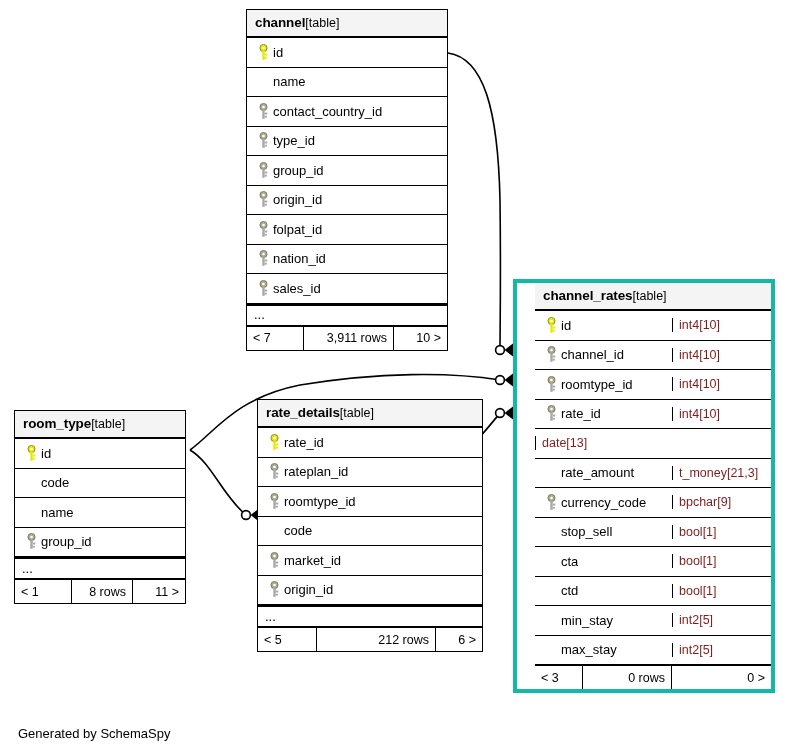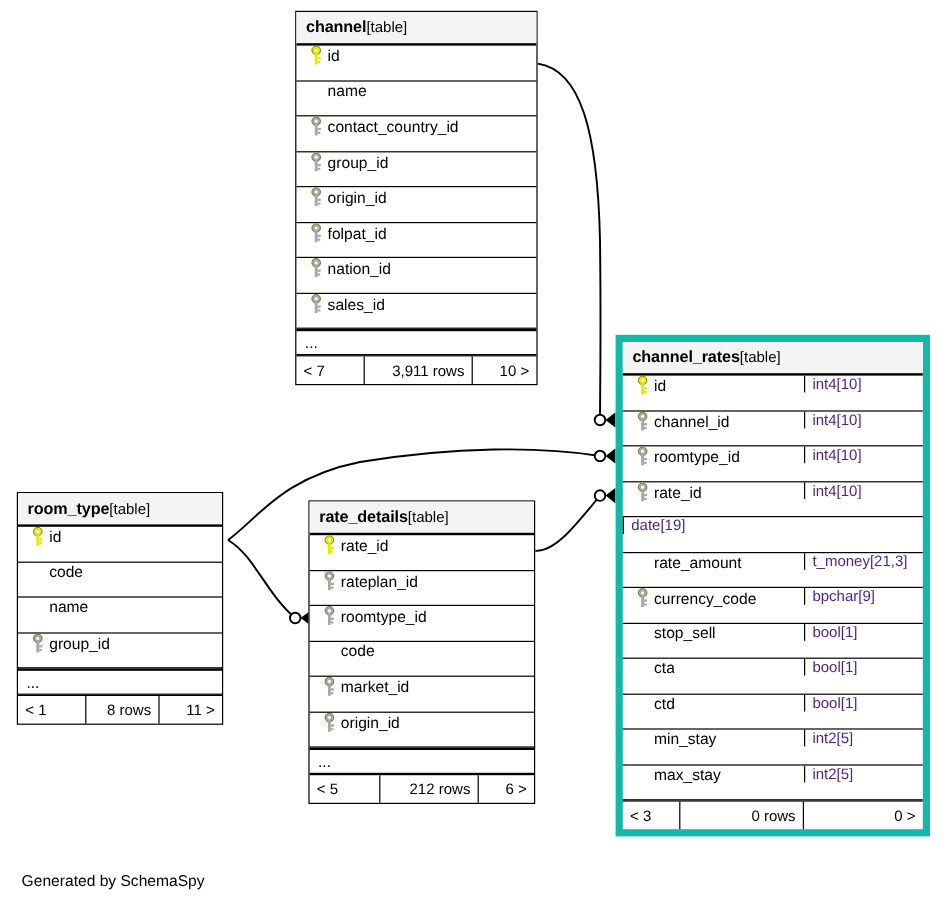--- a/index.html
+++ b/index.html
@@ -25,21 +25,21 @@
     z-index: 1;
   }
 
   
   .table-node {
     position: absolute;
     background: #ffffff;
     border: 1px solid #000000;
     z-index: 3;
   }
-  .table-node.focus { border: 6px solid #14b8a6; }
+  .table-node.focus { border: 4px solid #14b8a6; padding-left: 18px; }
 
   .tbl-header {
     display: flex;
     align-items: center;
     justify-content: flex-start;
     background: #f4f4f4;
     border-bottom: 2px solid #000000;
     padding: 4px 8px 5px 8px;
     height: 28px;
   }
@@ -50,42 +50,42 @@
     letter-spacing: -0.1px;
   }
   .tbl-kind {
     font-size: 12.5px;
     color: #000000;
     font-weight: normal;
   }
 
   .tbl-row {
     display: flex;
-    align-items: flex-start;
+    align-items: center;
     border-bottom: 1px solid #000000;
     height: 29.5px;
   }
   .tbl-row:last-child { border-bottom: none; }
 
   .cell-name {
     display: flex;
     align-items: center;
     flex: 1 1 auto;
     padding-left: 7px;
     min-width: 0;
     overflow: hidden;
   }
   .cell-type {
     display: flex;
     align-items: center;
     padding-left: 6px;
     padding-right: 4px;
     border-left: 1px solid #000000;
     font-size: 12.5px;
-    color: #4c1d95;
+    color: #7f1d1d;
     white-space: nowrap;
   }
   .col-label {
     font-size: 13px;
     color: #000000;
     white-space: nowrap;
     overflow: hidden;
     text-overflow: ellipsis;
   }
 
@@ -215,20 +215,34 @@
           <div class="cell-name">
             <span class="keyslot">
               <svg width="11" height="17" viewBox="0 0 11 17">
                 <circle cx="5.5" cy="4" r="3.6" fill="#a8a8a8" stroke="#6b6b00" stroke-width="0.7"></circle>
                 <rect x="4.3" y="6.4" width="2.4" height="9.4" fill="#a8a8a8"></rect>
                 <rect x="6.7" y="9.6" width="2.6" height="1.9" fill="#a8a8a8"></rect>
                 <rect x="6.7" y="12.8" width="2.2" height="1.8" fill="#a8a8a8"></rect>
                 <circle cx="5.5" cy="4" r="1.35" fill="#ffffff"></circle>
               </svg>
             </span>
+            <span class="col-label">type_id</span>
+          </div>
+        </div>
+        <div class="tbl-row">
+          <div class="cell-name">
+            <span class="keyslot">
+              <svg width="11" height="17" viewBox="0 0 11 17">
+                <circle cx="5.5" cy="4" r="3.6" fill="#a8a8a8" stroke="#6b6b00" stroke-width="0.7"></circle>
+                <rect x="4.3" y="6.4" width="2.4" height="9.4" fill="#a8a8a8"></rect>
+                <rect x="6.7" y="9.6" width="2.6" height="1.9" fill="#a8a8a8"></rect>
+                <rect x="6.7" y="12.8" width="2.2" height="1.8" fill="#a8a8a8"></rect>
+                <circle cx="5.5" cy="4" r="1.35" fill="#ffffff"></circle>
+              </svg>
+            </span>
             <span class="col-label">group_id</span>
           </div>
         </div>
         <div class="tbl-row">
           <div class="cell-name">
             <span class="keyslot">
               <svg width="11" height="17" viewBox="0 0 11 17">
                 <circle cx="5.5" cy="4" r="3.6" fill="#a8a8a8" stroke="#6b6b00" stroke-width="0.7"></circle>
                 <rect x="4.3" y="6.4" width="2.4" height="9.4" fill="#a8a8a8"></rect>
                 <rect x="6.7" y="9.6" width="2.6" height="1.9" fill="#a8a8a8"></rect>
@@ -349,21 +363,21 @@
                 <rect x="6.7" y="9.6" width="2.6" height="1.9" fill="#a8a8a8"></rect>
                 <rect x="6.7" y="12.8" width="2.2" height="1.8" fill="#a8a8a8"></rect>
                 <circle cx="5.5" cy="4" r="1.35" fill="#ffffff"></circle>
               </svg>
             </span>
             <span class="col-label">rate_id</span>
           </div>
           <div class="cell-type" style="width:99px;flex:0 0 99px">int4[10]</div>
         </div>
         <div class="tbl-row">
-          <div class="cell-type" style="width:99px;flex:0 0 99px">date[19]</div>
+          <div class="cell-type" style="width:99px;flex:0 0 99px">date[13]</div>
         </div>
         <div class="tbl-row">
           <div class="cell-name">
             <span class="keyslot"></span>
             <span class="col-label">rate_amount</span>
           </div>
           <div class="cell-type" style="width:99px;flex:0 0 99px">t_money[21,3]</div>
         </div>
         <div class="tbl-row">
           <div class="cell-name">
@@ -468,21 +482,21 @@
         </div>
         <div class="row-ellipsis">
           <span>...</span>
         </div>
         <div class="tbl-footer">
           <div class="foot-cell foot-prev" style="width:56px;flex:0 0 56px">&lt; 1</div>
           <div class="foot-cell foot-rows" style="flex:1 1 auto">8 rows</div>
           <div class="foot-cell foot-next" style="width:52px;flex:0 0 52px">11 &gt;</div>
         </div>
       </div>
-      <div class="table-node" style="left: 257px; top: 417px; width: 189px;">
+      <div class="table-node" style="left: 257px; top: 399px; width: 226px;">
         <div class="tbl-header">
           <span class="tbl-title">rate_details</span>
           <span class="tbl-kind">[table]</span>
         </div>
         <div class="tbl-row">
           <div class="cell-name">
             <span class="keyslot">
               <svg width="11" height="17" viewBox="0 0 11 17">
                 <circle cx="5.5" cy="4" r="3.6" fill="#e8e800" stroke="#6b6b00" stroke-width="0.7"></circle>
                 <rect x="4.3" y="6.4" width="2.4" height="9.4" fill="#e8e800"></rect>

